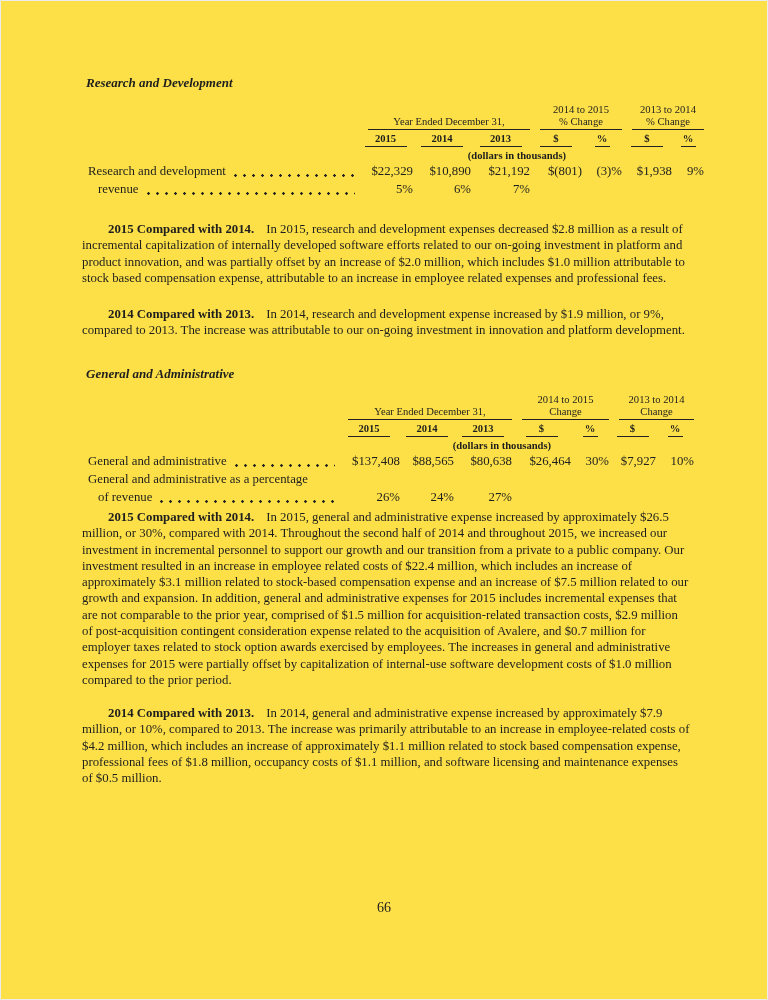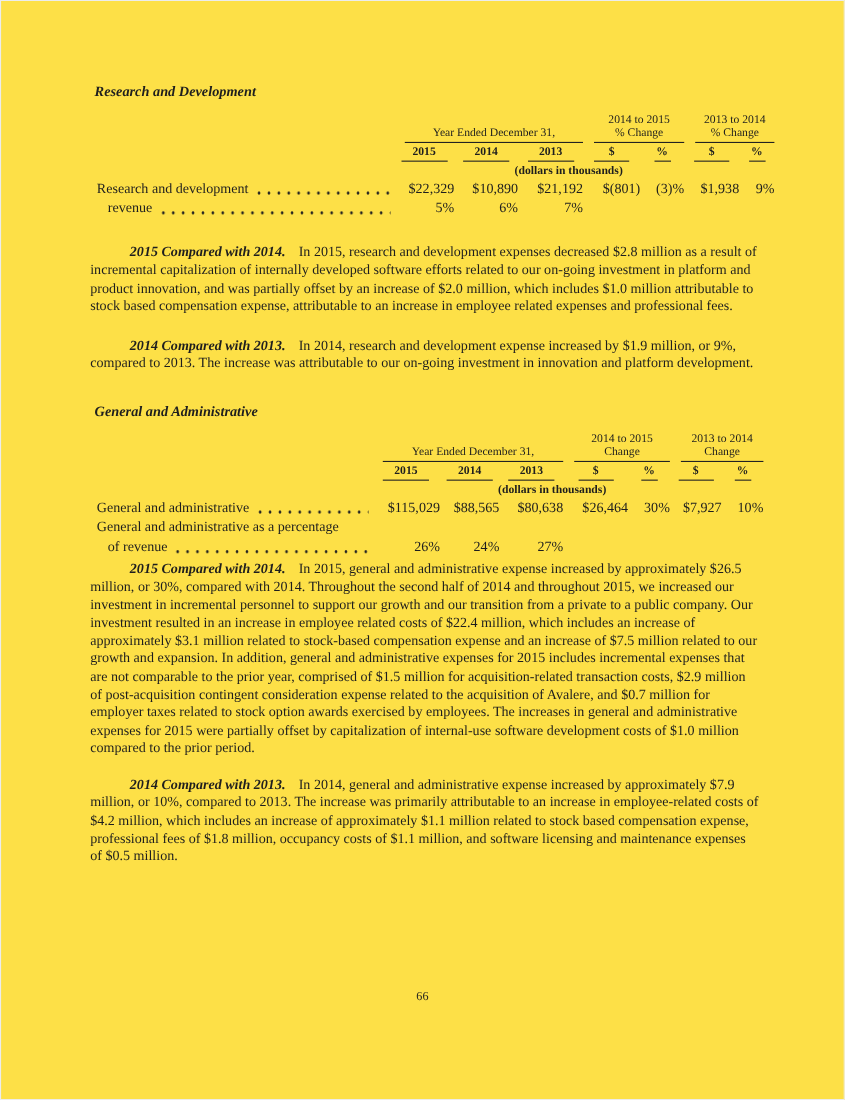--- a/index.html
+++ b/index.html
@@ -8,21 +8,21 @@
     width: 768px; height: 1000px;
     background: #fde047;
     font-family: "Liberation Serif", "DejaVu Serif", serif;
     color: #1e1e1e;
     box-shadow: inset 0 0 0 1px #ececec;
     overflow: hidden;
   }
   .abs { position: absolute; }
   .sechead { font-weight: bold; font-style: italic; font-size: 13px; }
   .body-p { width: 608px; font-size: 12.8px; line-height: 16.3px; text-indent: 26px; margin:0; text-align:left; }
-  .lead { font-weight: bold; font-style: italic; margin-right: 12px; margin-left: 10px; }
+  .lead { font-weight: bold; margin-right: 12px; }
 
   
   .fintable { border-collapse: collapse; table-layout: fixed; font-size: 12.8px; }
   .fintable td { padding: 0; vertical-align: bottom; }
   .gh {
     margin-left: 10px; text-align: center; font-weight: normal;
     font-size: 10.6px; line-height: 11.5px;
     border-bottom: 1.4px solid #222; padding-bottom: 2px;
   }
   .r-cols td { padding-top: 3px; text-align: center; font-weight: bold; font-size: 10.6px; line-height: 11px; }
@@ -35,21 +35,21 @@
   .num { text-align: right; white-space: nowrap; }
   .lblflex { display: flex; white-space: nowrap; }
   .wrap1 { white-space: nowrap; }
   .ind { padding-left: 10px; }
   .dots {
     flex: 1 1 auto; height: 3px; align-self: flex-end;
     margin: 0 3px 2px 5px;
     background-image: radial-gradient(circle, #222 1.1px, rgba(0,0,0,0) 1.5px);
     background-size: 9px 3px; background-repeat: repeat-x;
   }
-  .pageno { top: 900px; left: 0; width: 100%; text-align: center; font-size: 11px; }
+  .pageno { top: 900px; left: 0; width: 100%; text-align: center; font-size: 14px; }
 </style>
 </head>
 <body>
 
 <div class="page">
 
   <div class="abs sechead" style="top:75px; left:86px;">Research and Development</div>
 
   <div class="abs" style="top:104px; left:88px;">
     <table class="fintable">
@@ -190,21 +190,21 @@
           <div class="units">(dollars in thousands)</div>
         </td>
       </tr>
       <tr class="r-data">
         <td>
           <div class="lblflex">
                 <span>General and administrative</span>
                 <span class="dots"></span>
               </div>
         </td>
-        <td class="num">$115,029</td>
+        <td class="num">$137,408</td>
         <td class="num">$88,565</td>
         <td class="num">$80,638</td>
         <td class="num">$26,464</td>
         <td class="num">30%</td>
         <td class="num">$7,927</td>
         <td class="num">10%</td>
       </tr>
       <tr class="r-data">
         <td colspan="8">
           <div class="wrap1">General and administrative as a percentage</div>

